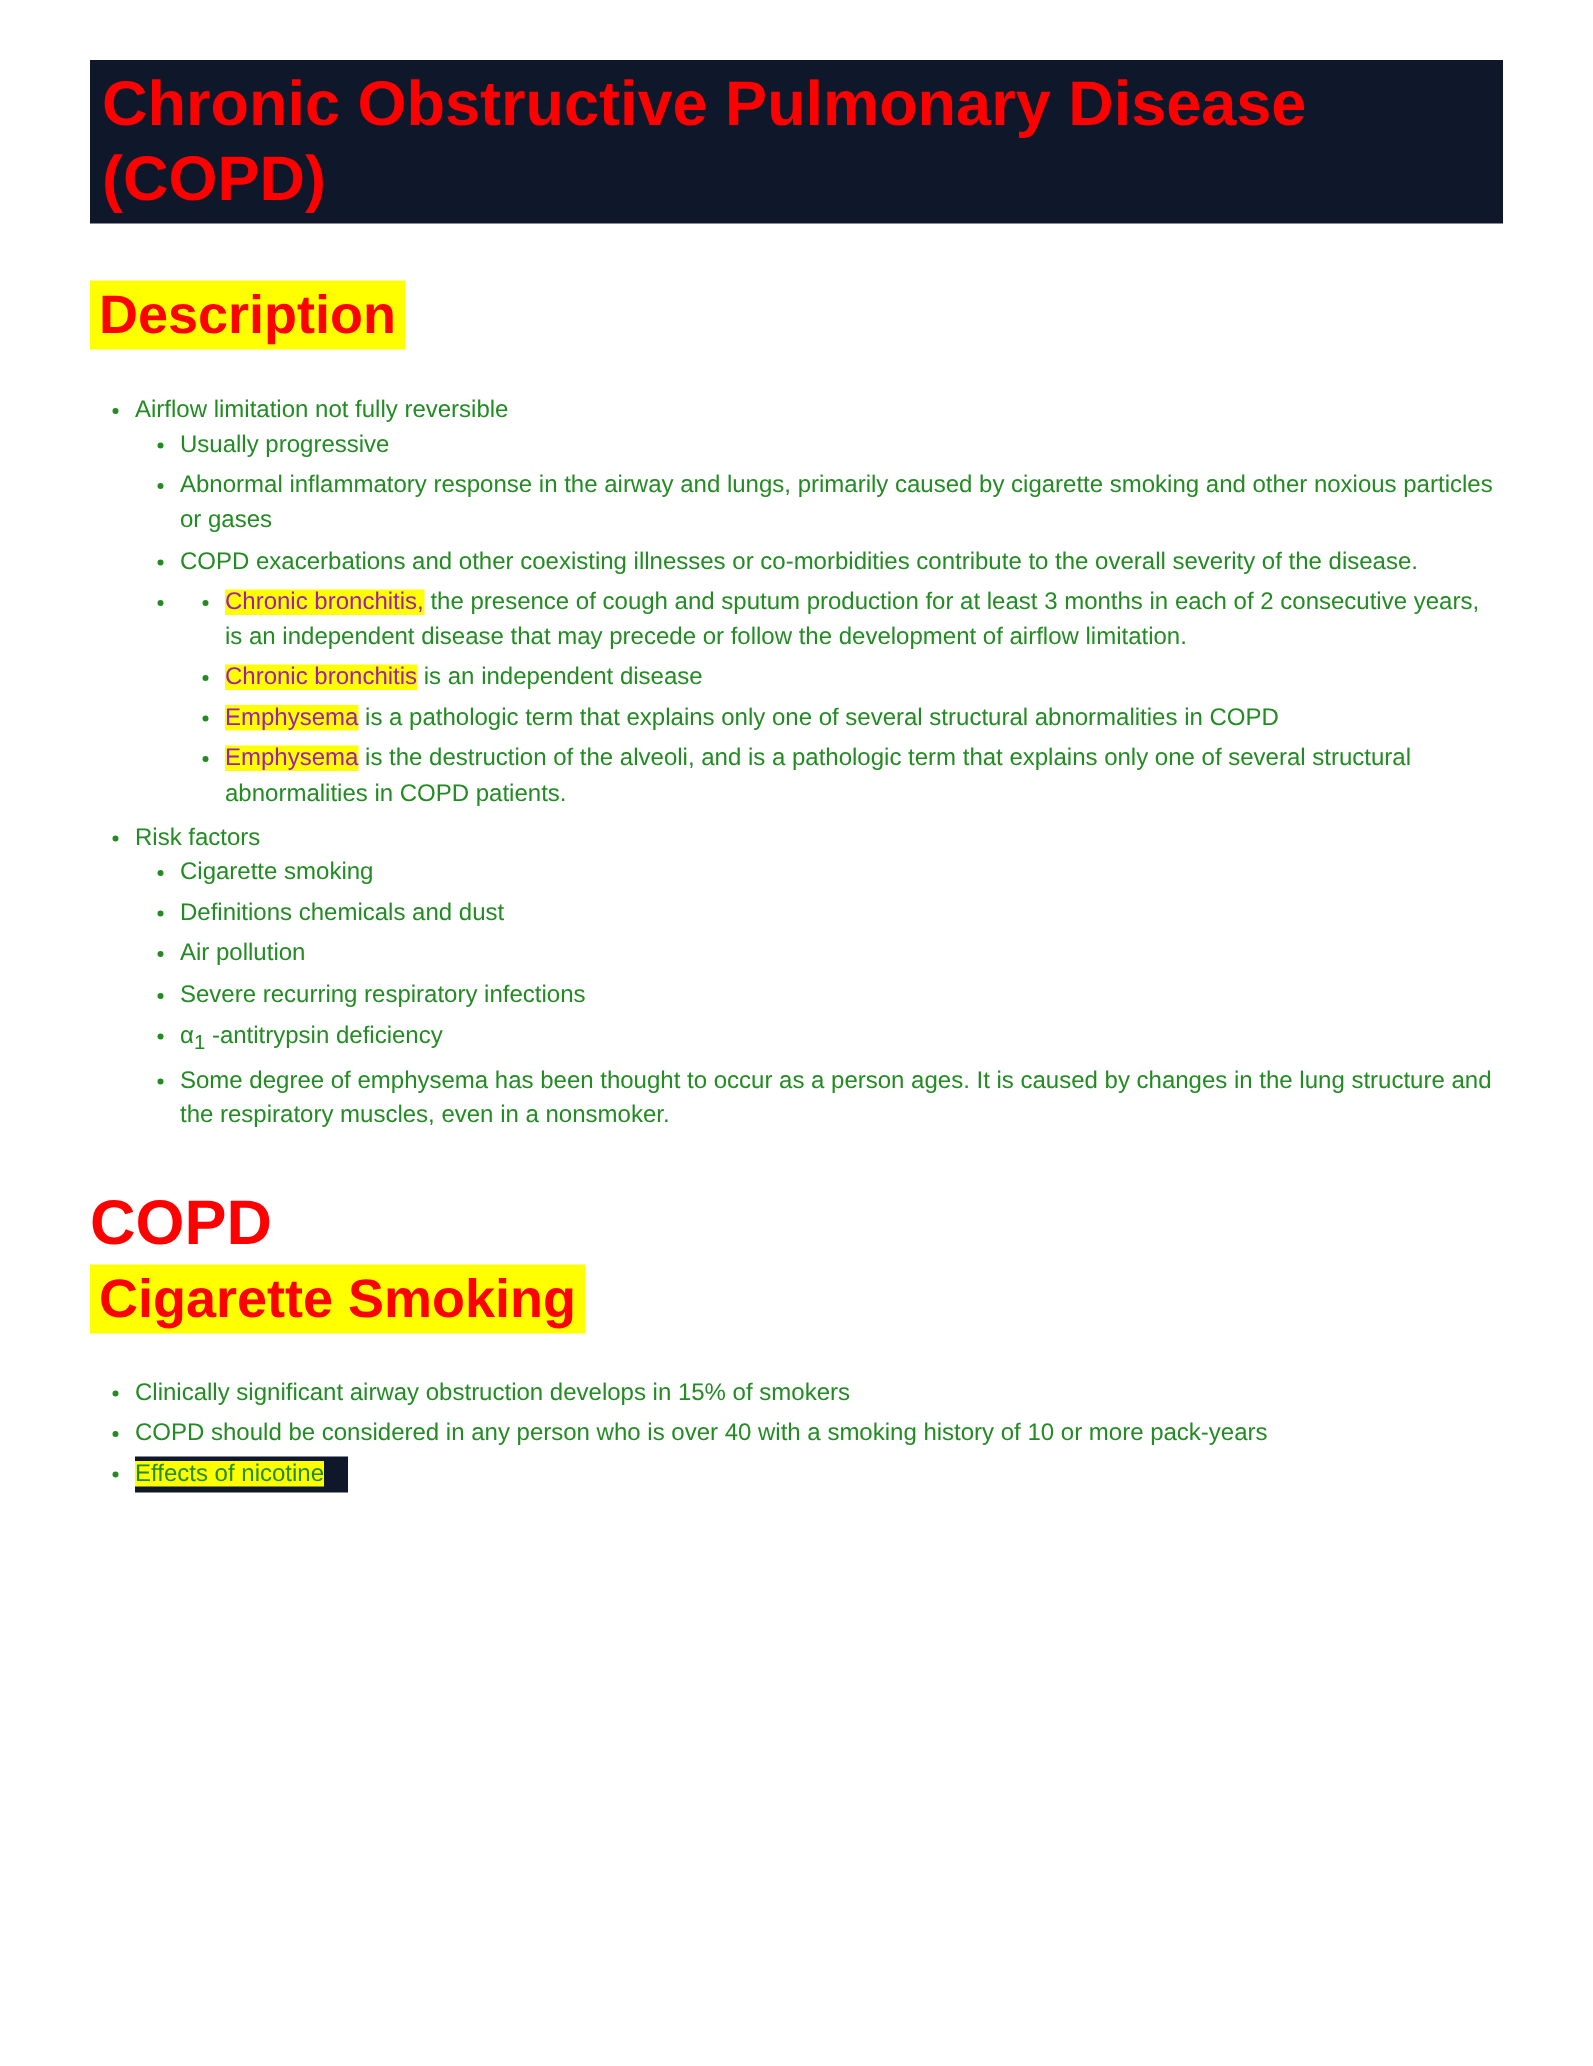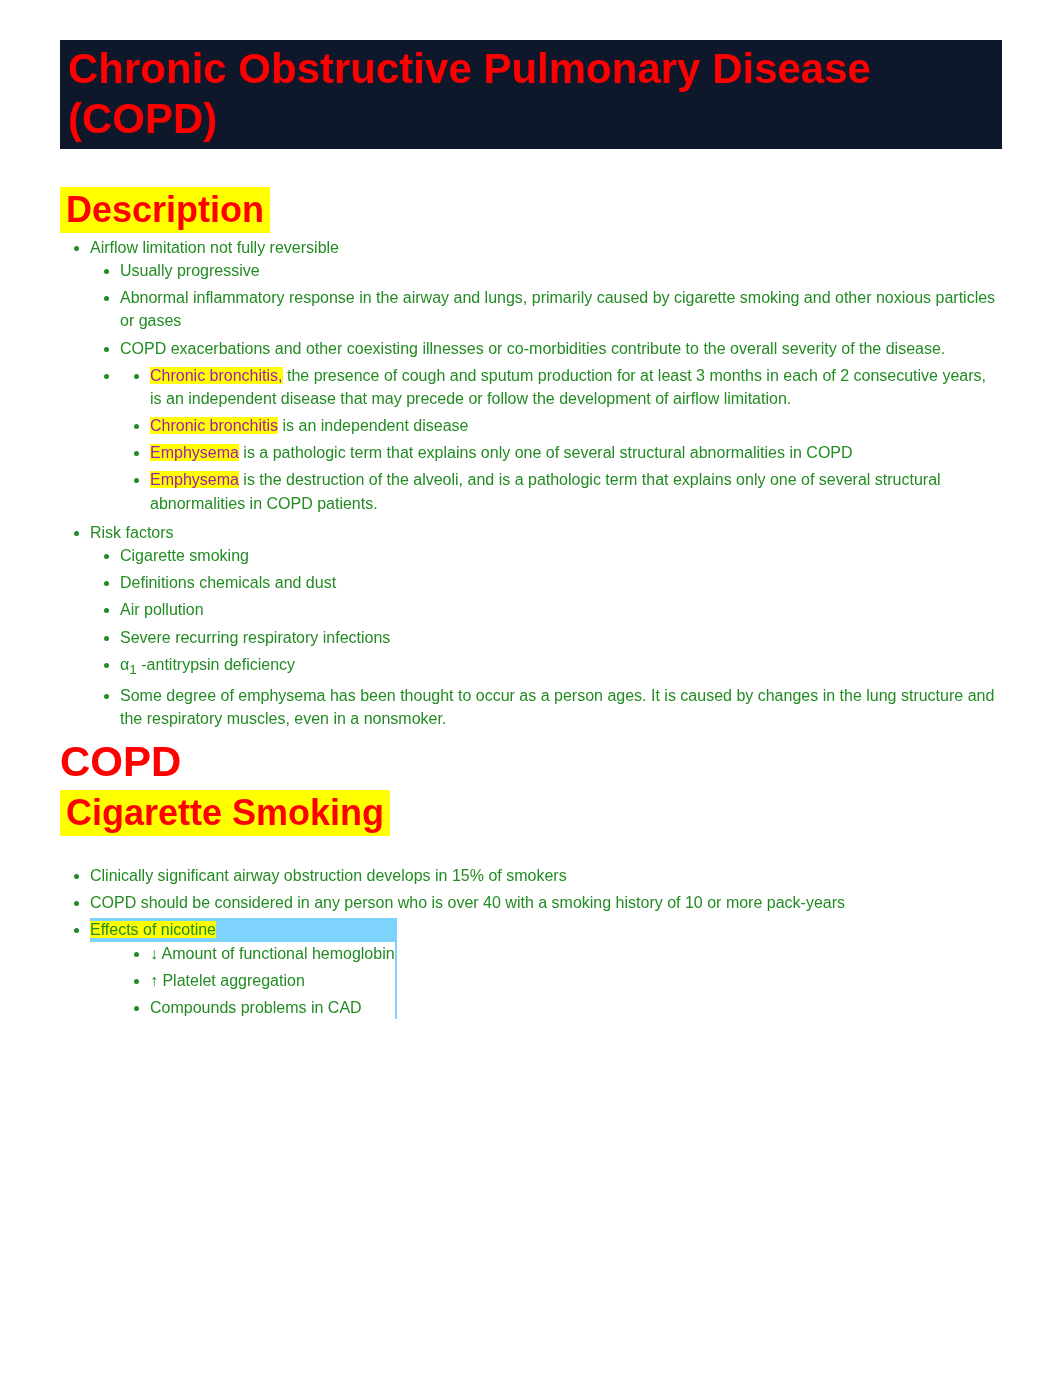--- a/index.html
+++ b/index.html
@@ -24,21 +24,21 @@
       line-height: 1.2;
     }
 
     .section-title {
       font-size: 36px;
       font-weight: bold;
       color: #FF0000;
       background: #FFFF00;
       display: inline-block;
       padding: 2px 6px;
-      margin-bottom: 3px;
+      margin-bottom: 29px;
     }
 
     .copd-label {
       font-size: 42px;
       font-weight: bold;
       color: #FF0000;
       display: inline-block;
       margin-bottom: 4px;
     }
 
@@ -77,21 +77,21 @@
       color: #a21caf;
       background: #FFFF00;
     }
 
     .alpha-sub {
       font-size: 0.85em;
       vertical-align: sub;
     }
 
     .copd-section {
-      margin-top: 8px;
+      margin-top: 36px;
     }
   </style>
 </head>
 <body>
 
 
 
 <div class="main-title">Chronic Obstructive Pulmonary Disease (COPD)</div>
 
 <br><br>
@@ -147,26 +147,19 @@
   <div class="cigarette-title">Cigarette Smoking</div>
 </div>
 
 <ul style="margin-top:10px;">
   <li>
     <span class="green">Clinically significant airway obstruction develops in 15% of smokers</span>
   </li>
   <li>
     <span class="green">COPD should be considered in any person who is over 40 with a smoking history of 10 or more pack-years</span>
   </li>
-  <li style="background:#7dd3fc; display:list-item; width:fit-content; padding-right:2px;">
+  <li style="background:#0f172a; display:list-item; width:fit-content; padding-right:16px;">
     <span class="green" style="background:#FFFF00;">Effects of nicotine</span>
-    <ul style="background:#ffffff;">
-      <ul>
-        <li><span class="green">↓ Amount of functional hemoglobin</span></li>
-        <li><span class="green">↑ Platelet aggregation</span></li>
-        <li><span class="green">Compounds problems in CAD</span></li>
-      </ul>
-    </ul>
   </li>
 </ul>
 
 
 
 
 </body></html>

